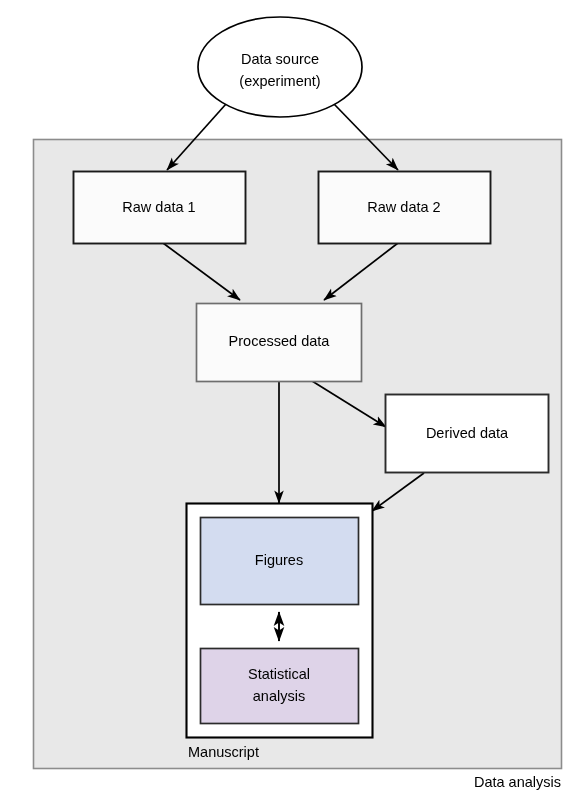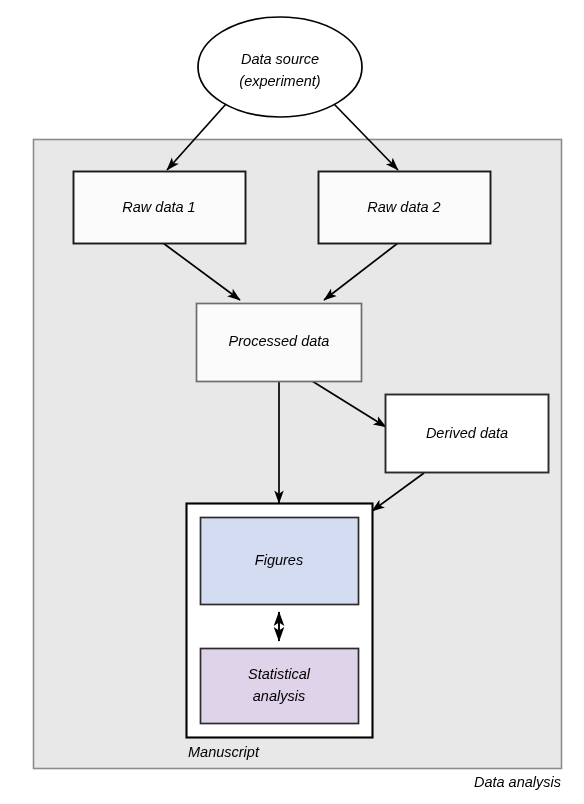--- a/index.html
+++ b/index.html
@@ -9,21 +9,20 @@
   }
   body {
     font-family: "Liberation Sans", sans-serif;
   }
   #canvas {
     position: relative;
     width: 584px;
     height: 804px;
     background: #ffffff;
     overflow: hidden;
-    font-style: italic;
   }
   #diagram-svg {
     position: absolute;
     left: 0;
     top: 0;
     width: 584px;
     height: 804px;
   }
   .node-label {
     font-family: "Liberation Sans", sans-serif;

